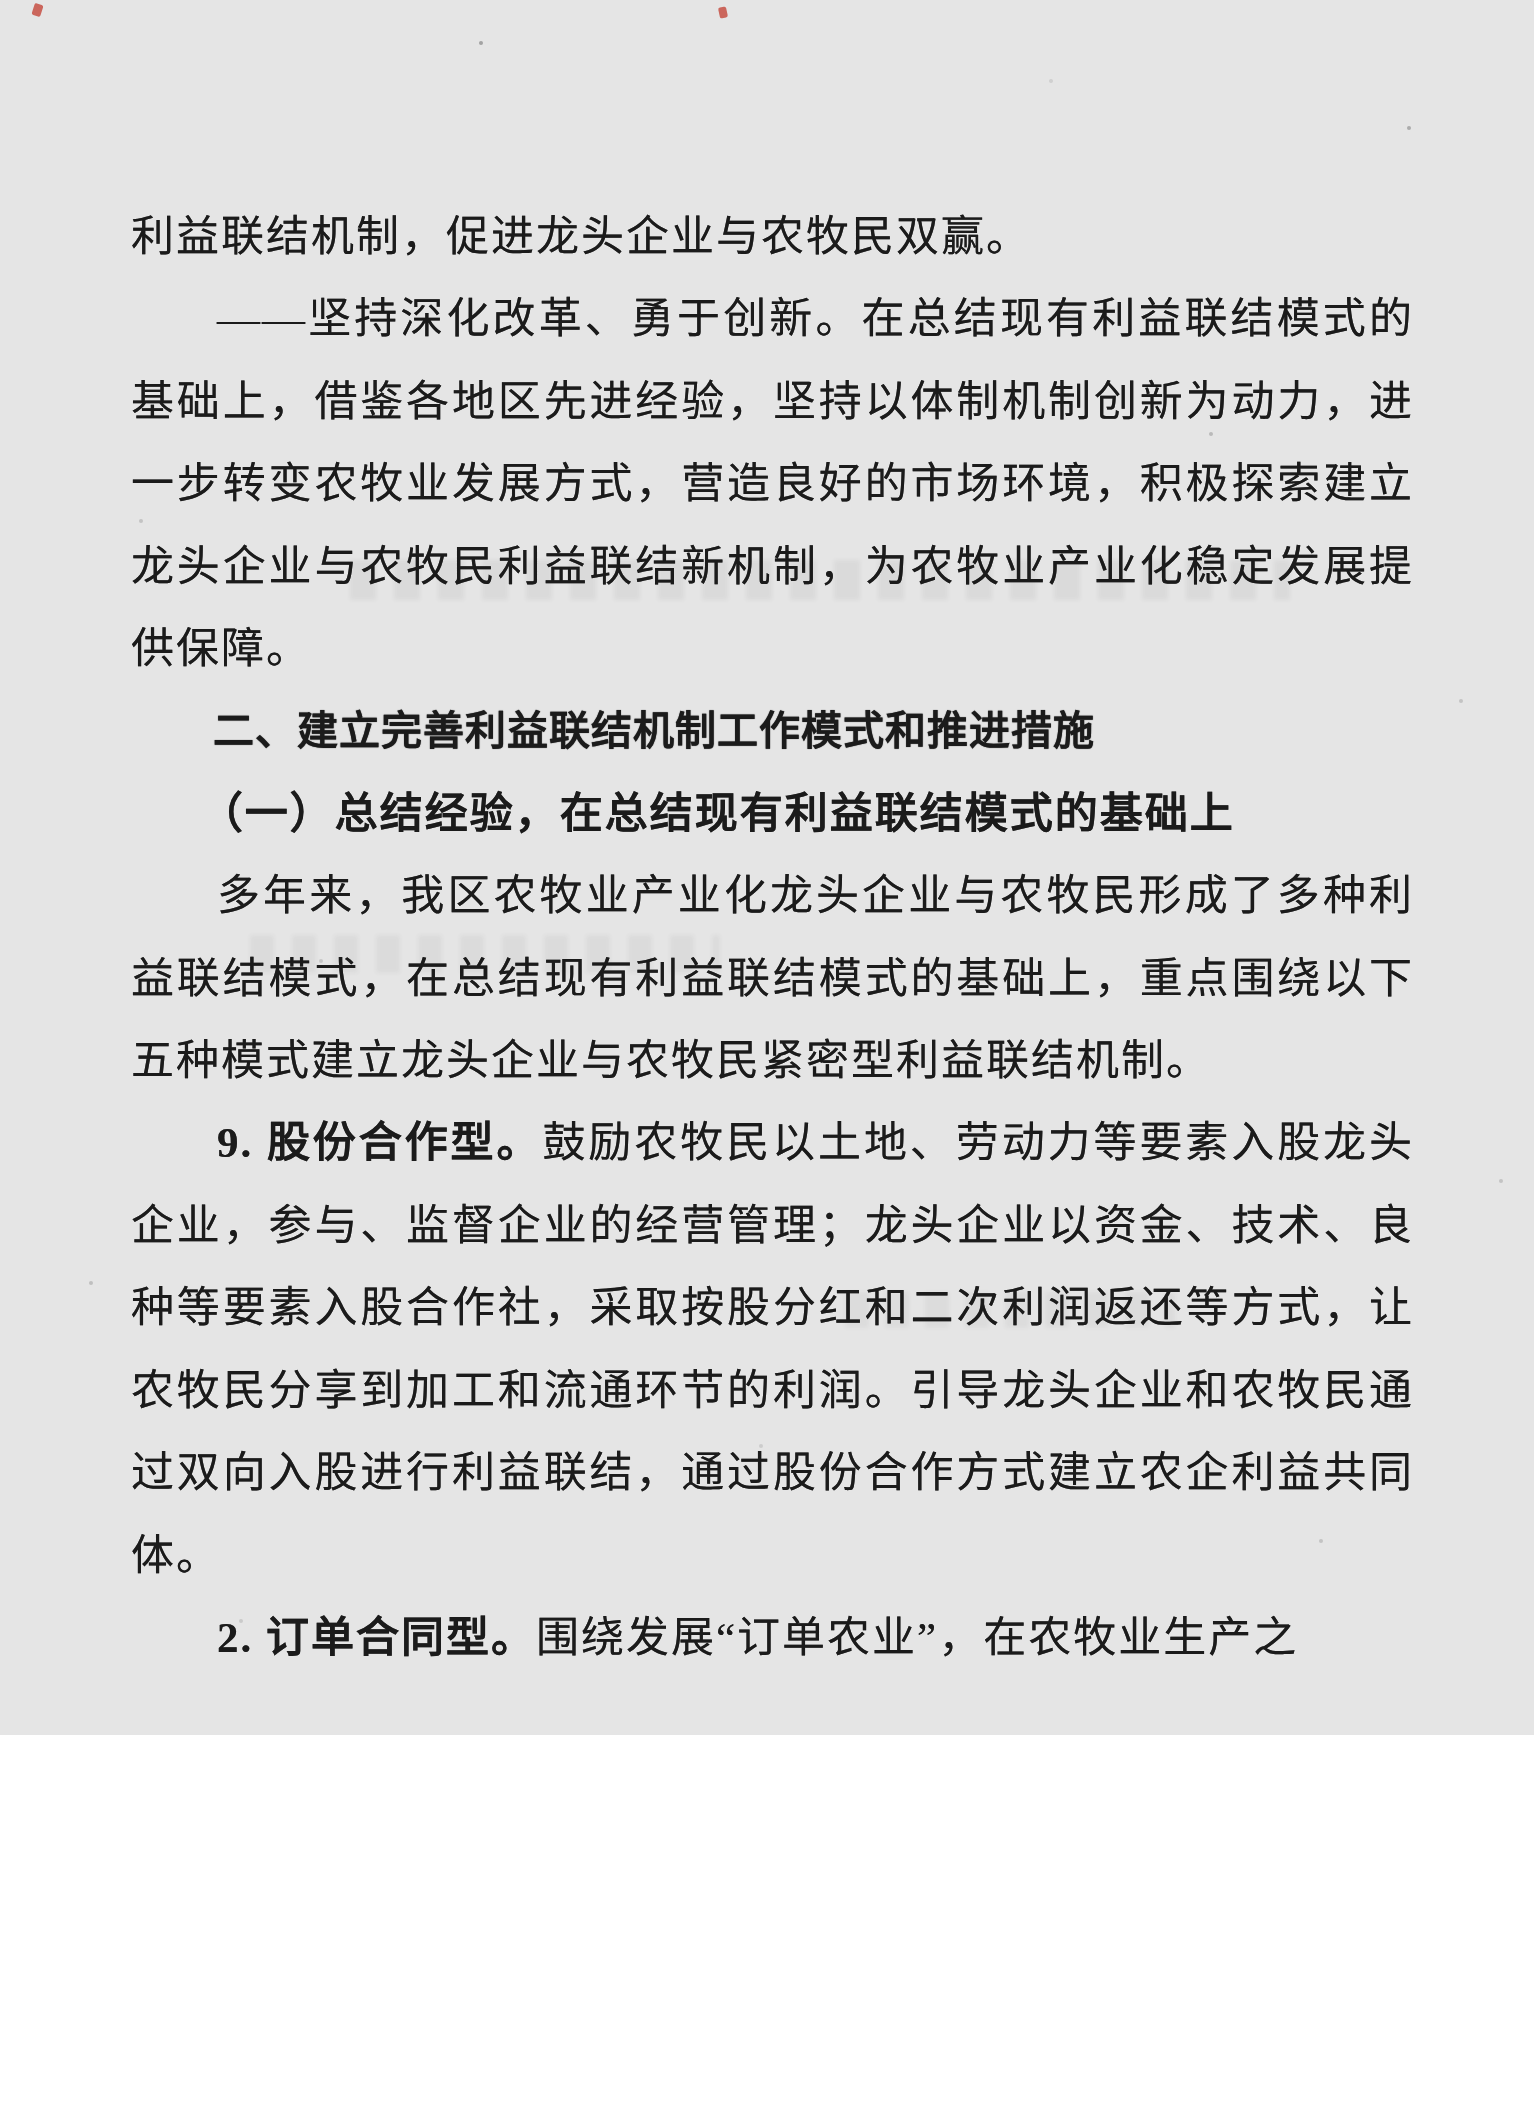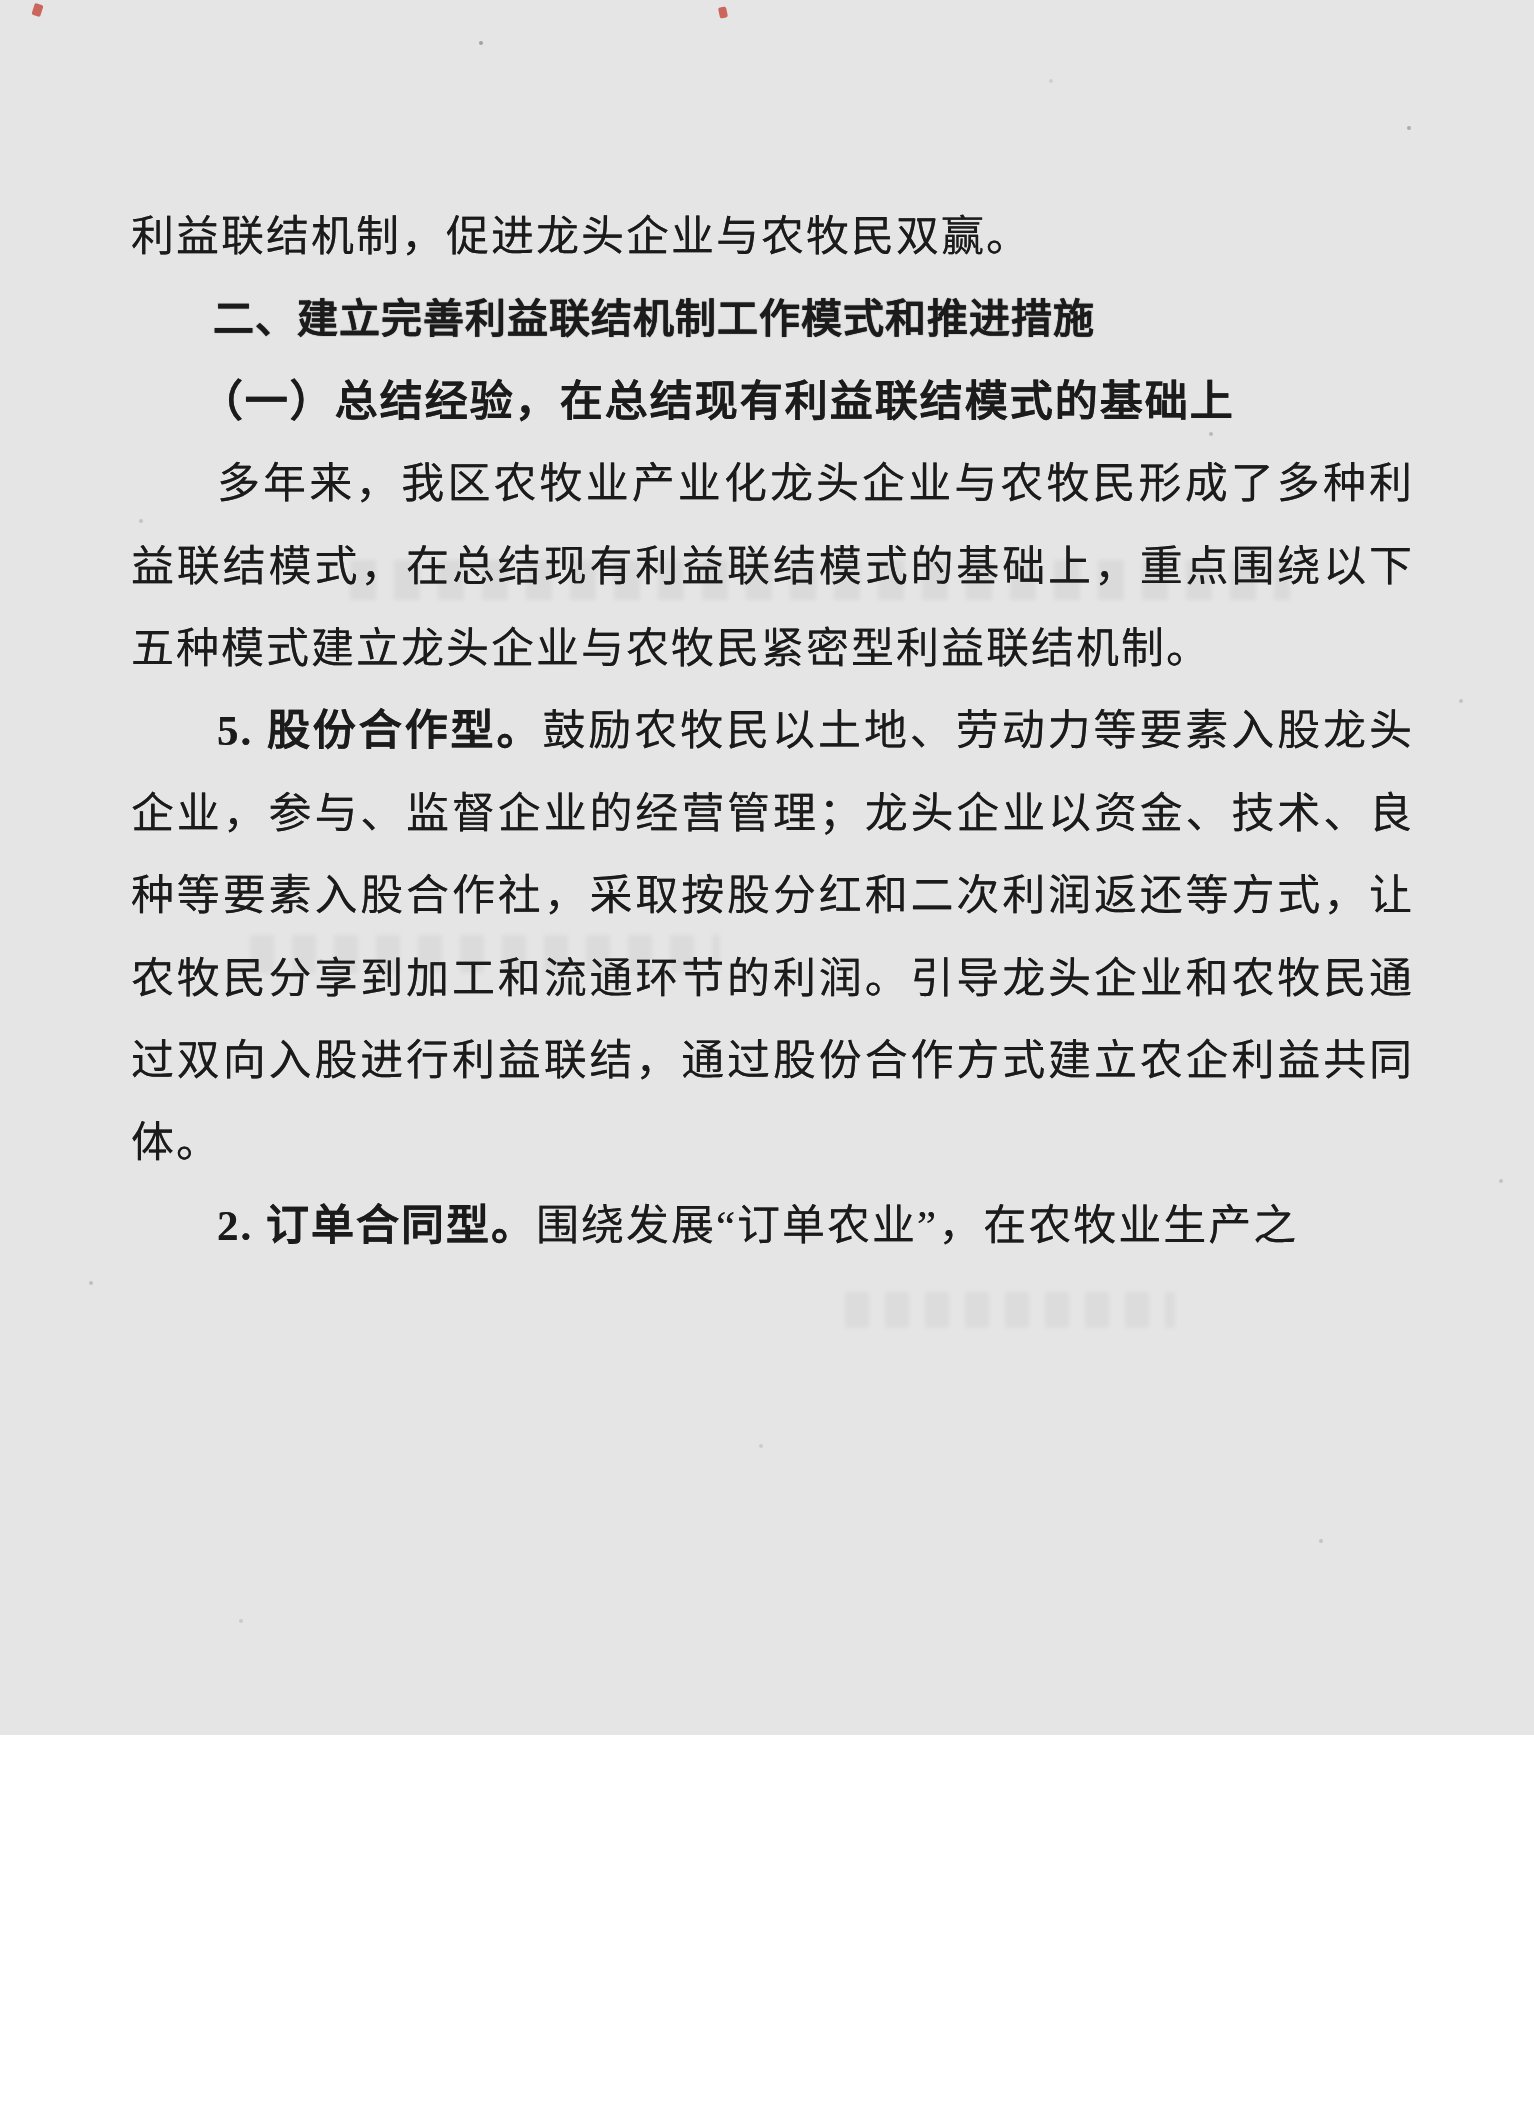--- a/index.html
+++ b/index.html
@@ -104,28 +104,29 @@
   <div class="ghost ghost-1"></div>
   <div class="ghost ghost-2"></div>
   <div class="ghost ghost-3"></div>
   <div class="ghost ghost-4"></div>
 
   <div class="text-block">
 
     <p class="continuation">利益联结机制，促进龙头企业与农牧民双赢。</p>
 
 
+    <p>——坚持深化改革、勇于创新。在总结现有利益联结模式的基础上，借鉴各地区先进经验，坚持以体制机制创新为动力，进一步转变农牧业发展方式，营造良好的市场环境，积极探索建立龙头企业与农牧民利益联结新机制，为农牧业产业化稳定发展提供保障。</p>
 
     <p class="heading">二、建立完善利益联结机制工作模式和推进措施</p>
 
     <p class="subheading">（一）总结经验，在总结现有利益联结模式的基础上</p>
 
     <p>多年来，我区农牧业产业化龙头企业与农牧民形成了多种利益联结模式，在总结现有利益联结模式的基础上，重点围绕以下五种模式建立龙头企业与农牧民紧密型利益联结机制。</p>
 
-    <p><span class="lead">5. 股份合作型。</span><span>鼓励农牧民以土地、劳动力等要素入股龙头企业，参与、监督企业的经营管理；龙头企业以资金、技术、良种等要素入股合作社，采取按股分红和二次利润返还等方式，让农牧民分享到加工和流通环节的利润。引导龙头企业和农牧民通过双向入股进行利益联结，通过股份合作方式建立农企利益共同体。</span></p>
+    <p><span class="lead">9. 股份合作型。</span><span>鼓励农牧民以土地、劳动力等要素入股龙头企业，参与、监督企业的经营管理；龙头企业以资金、技术、良种等要素入股合作社，采取按股分红和二次利润返还等方式，让农牧民分享到加工和流通环节的利润。引导龙头企业和农牧民通过双向入股进行利益联结，通过股份合作方式建立农企利益共同体。</span></p>
 
     <p><span class="lead">2. 订单合同型。</span><span>围绕发展“订单农业”，在农牧业生产之</span></p>
 
   </div>
 
   <div class="page-number">— 6 —</div>
 
 </div>
 
 </body></html>

